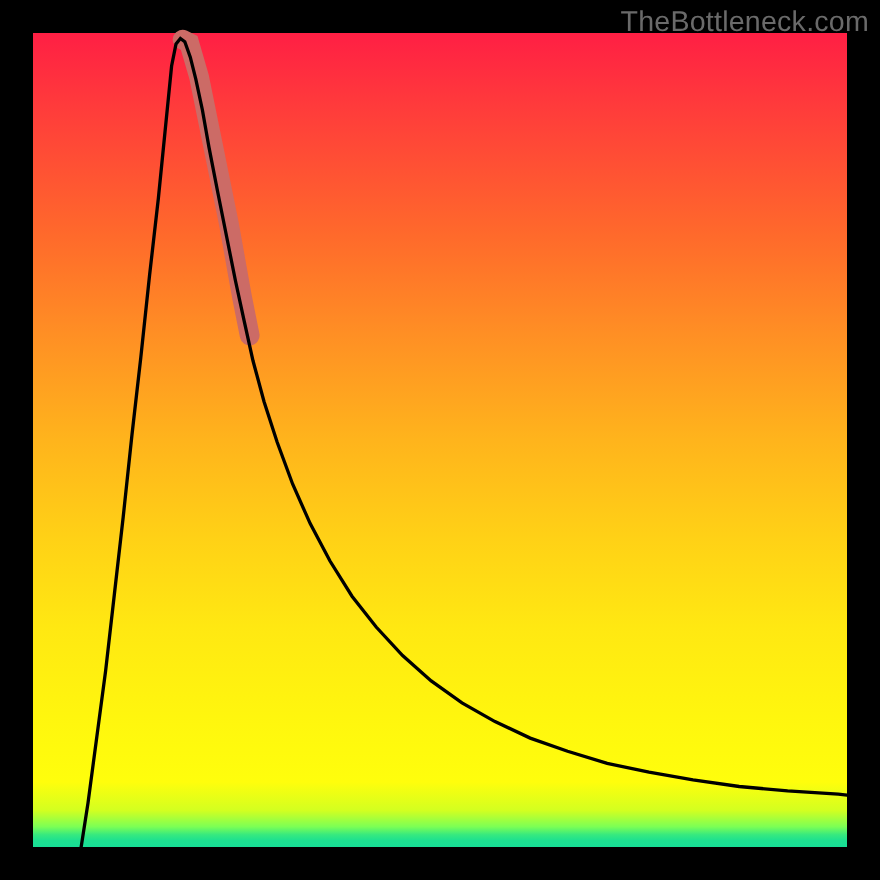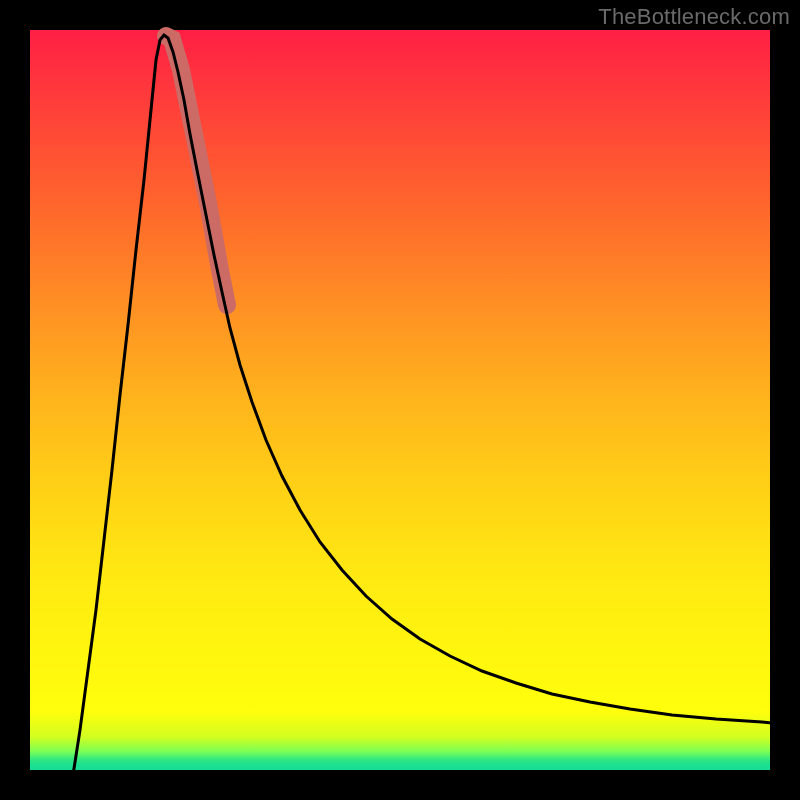--- a/index.html
+++ b/index.html
@@ -47,21 +47,21 @@
     top: 0;
     width: 740px;
     height: 740px;
     overflow: visible;
   }
   .watermark {
     position: absolute;
     top: 4px;
     right: 10px;
     font-family: Arial, Helvetica, sans-serif;
-    font-size: 22px;
+    font-size: 26px;
     color: #6a6a6a;
     letter-spacing: 0.2px;
     user-select: none;
   }
 </style>
 </head>
 <body>
 
 <div class="outer">
   <div class="watermark">TheBottleneck.com</div>

